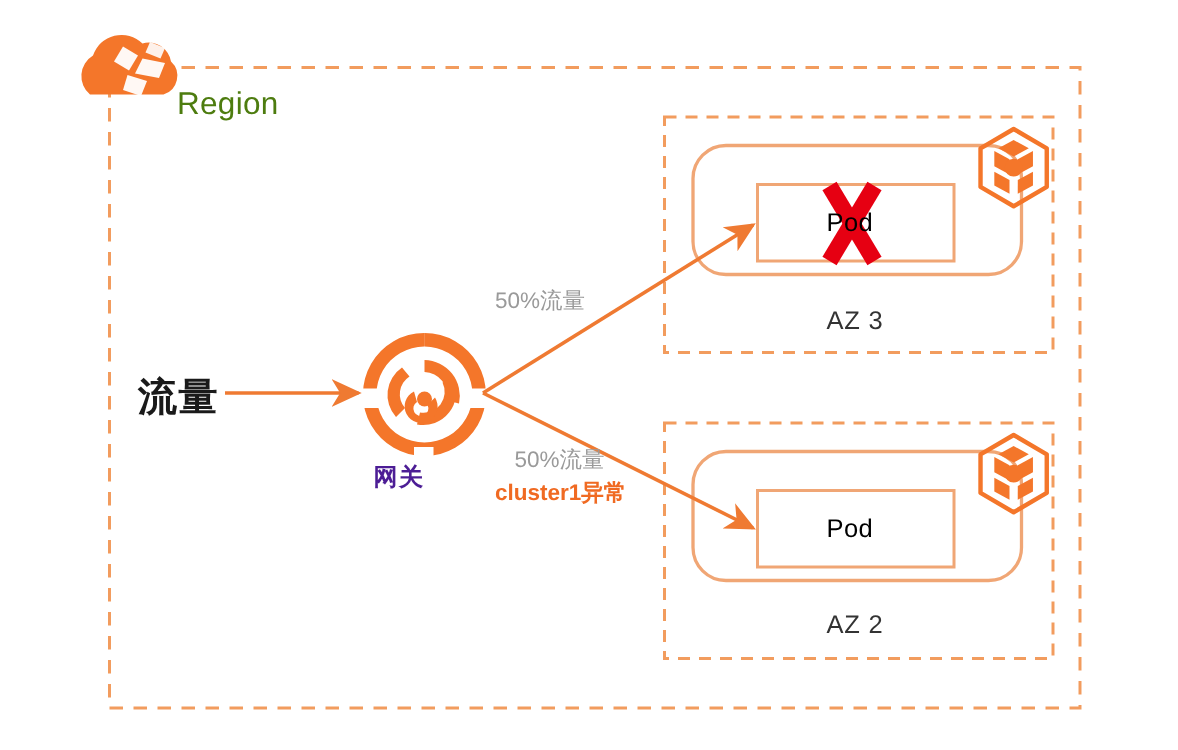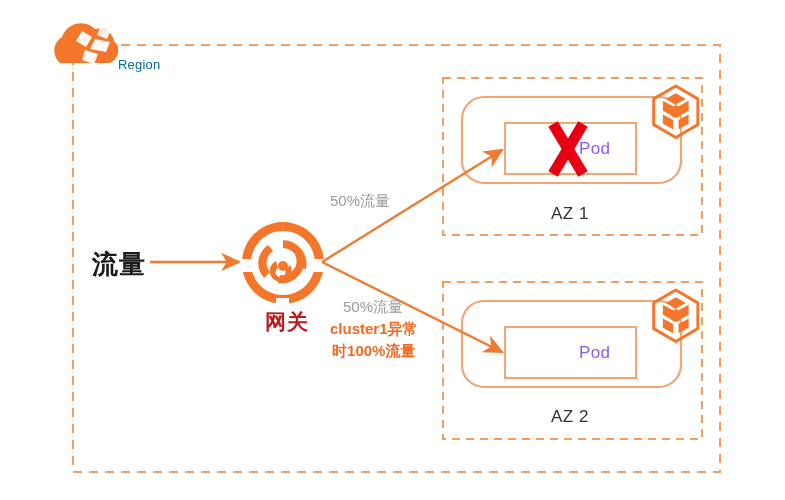--- a/index.html
+++ b/index.html
@@ -20,36 +20,36 @@
     width: 785px;
     height: 500px;
   }
   .lbl {
     position: absolute;
     white-space: nowrap;
     line-height: 1.25;
   }
   .lbl-region {
     left: 118px; top: 57px;
-    font-size: 13px;
-    color: #0369a1;
+    font-size: 21px;
+    color: #4d7c0f;
     letter-spacing: .2px;
   }
   .lbl-traffic {
     left: 92px; top: 248px;
     font-size: 26px;
     font-weight: 700;
     color: #1a1a1a;
     letter-spacing: 1px;
   }
   .lbl-gateway {
-    left: 265px; top: 309px;
-    font-size: 21px;
+    left: 249px; top: 309px;
+    font-size: 16px;
     font-weight: 700;
-    color: #b91c1c;
+    color: #4c1d95;
     letter-spacing: 1px;
   }
   .lbl-pct-top {
     left: 330px; top: 192px;
     font-size: 15px;
     color: #9a9a9a;
   }
   .lbl-pct-bottom {
     left: 343px; top: 298px;
     font-size: 15px;
@@ -64,23 +64,22 @@
   .lbl-failover div { line-height: 1.45; text-align: center; }
   .lbl-az {
     font-size: 17px;
     color: #333333;
     letter-spacing: .5px;
   }
   .lbl-az1 { left: 551px; top: 203px; }
   .lbl-az2 { left: 551px; top: 406px; text-align: right; }
   .lbl-pod {
     font-size: 17px;
-    color: #8b5cf6;
+    color: #000000;
     letter-spacing: .3px;
-    margin-left: 28px;
   }
   .lbl-pod1 { left: 551px; top: 138px; }
   .lbl-pod2 { left: 551px; top: 342px; }
 </style>
 </head>
 <body>
 
 <svg id="canvas" viewBox="0 0 785 500" xmlns="http://www.w3.org/2000/svg">
 
   <rect x="73" y="45" width="647" height="427" fill="none" stroke="#f29c5e" stroke-width="2" stroke-dasharray="9 7" stroke-linecap="butt"></rect>
@@ -182,20 +181,19 @@
 
 <div class="lbl lbl-region">Region</div>
 <div class="lbl lbl-traffic">流量</div>
 <div class="lbl lbl-gateway">网关</div>
 
 <div class="lbl lbl-pct-top">50%流量</div>
 <div class="lbl lbl-pct-bottom">50%流量</div>
 
 <div class="lbl lbl-failover">
   <div>cluster1异常</div>
-  <div>时100%流量</div>
 </div>
 
 <div class="lbl lbl-pod lbl-pod1">Pod</div>
 <div class="lbl lbl-pod lbl-pod2">Pod</div>
 
-<div class="lbl lbl-az lbl-az1">AZ 1</div>
+<div class="lbl lbl-az lbl-az1">AZ 3</div>
 <div class="lbl lbl-az lbl-az2">AZ 2</div>
 
 </body></html>

